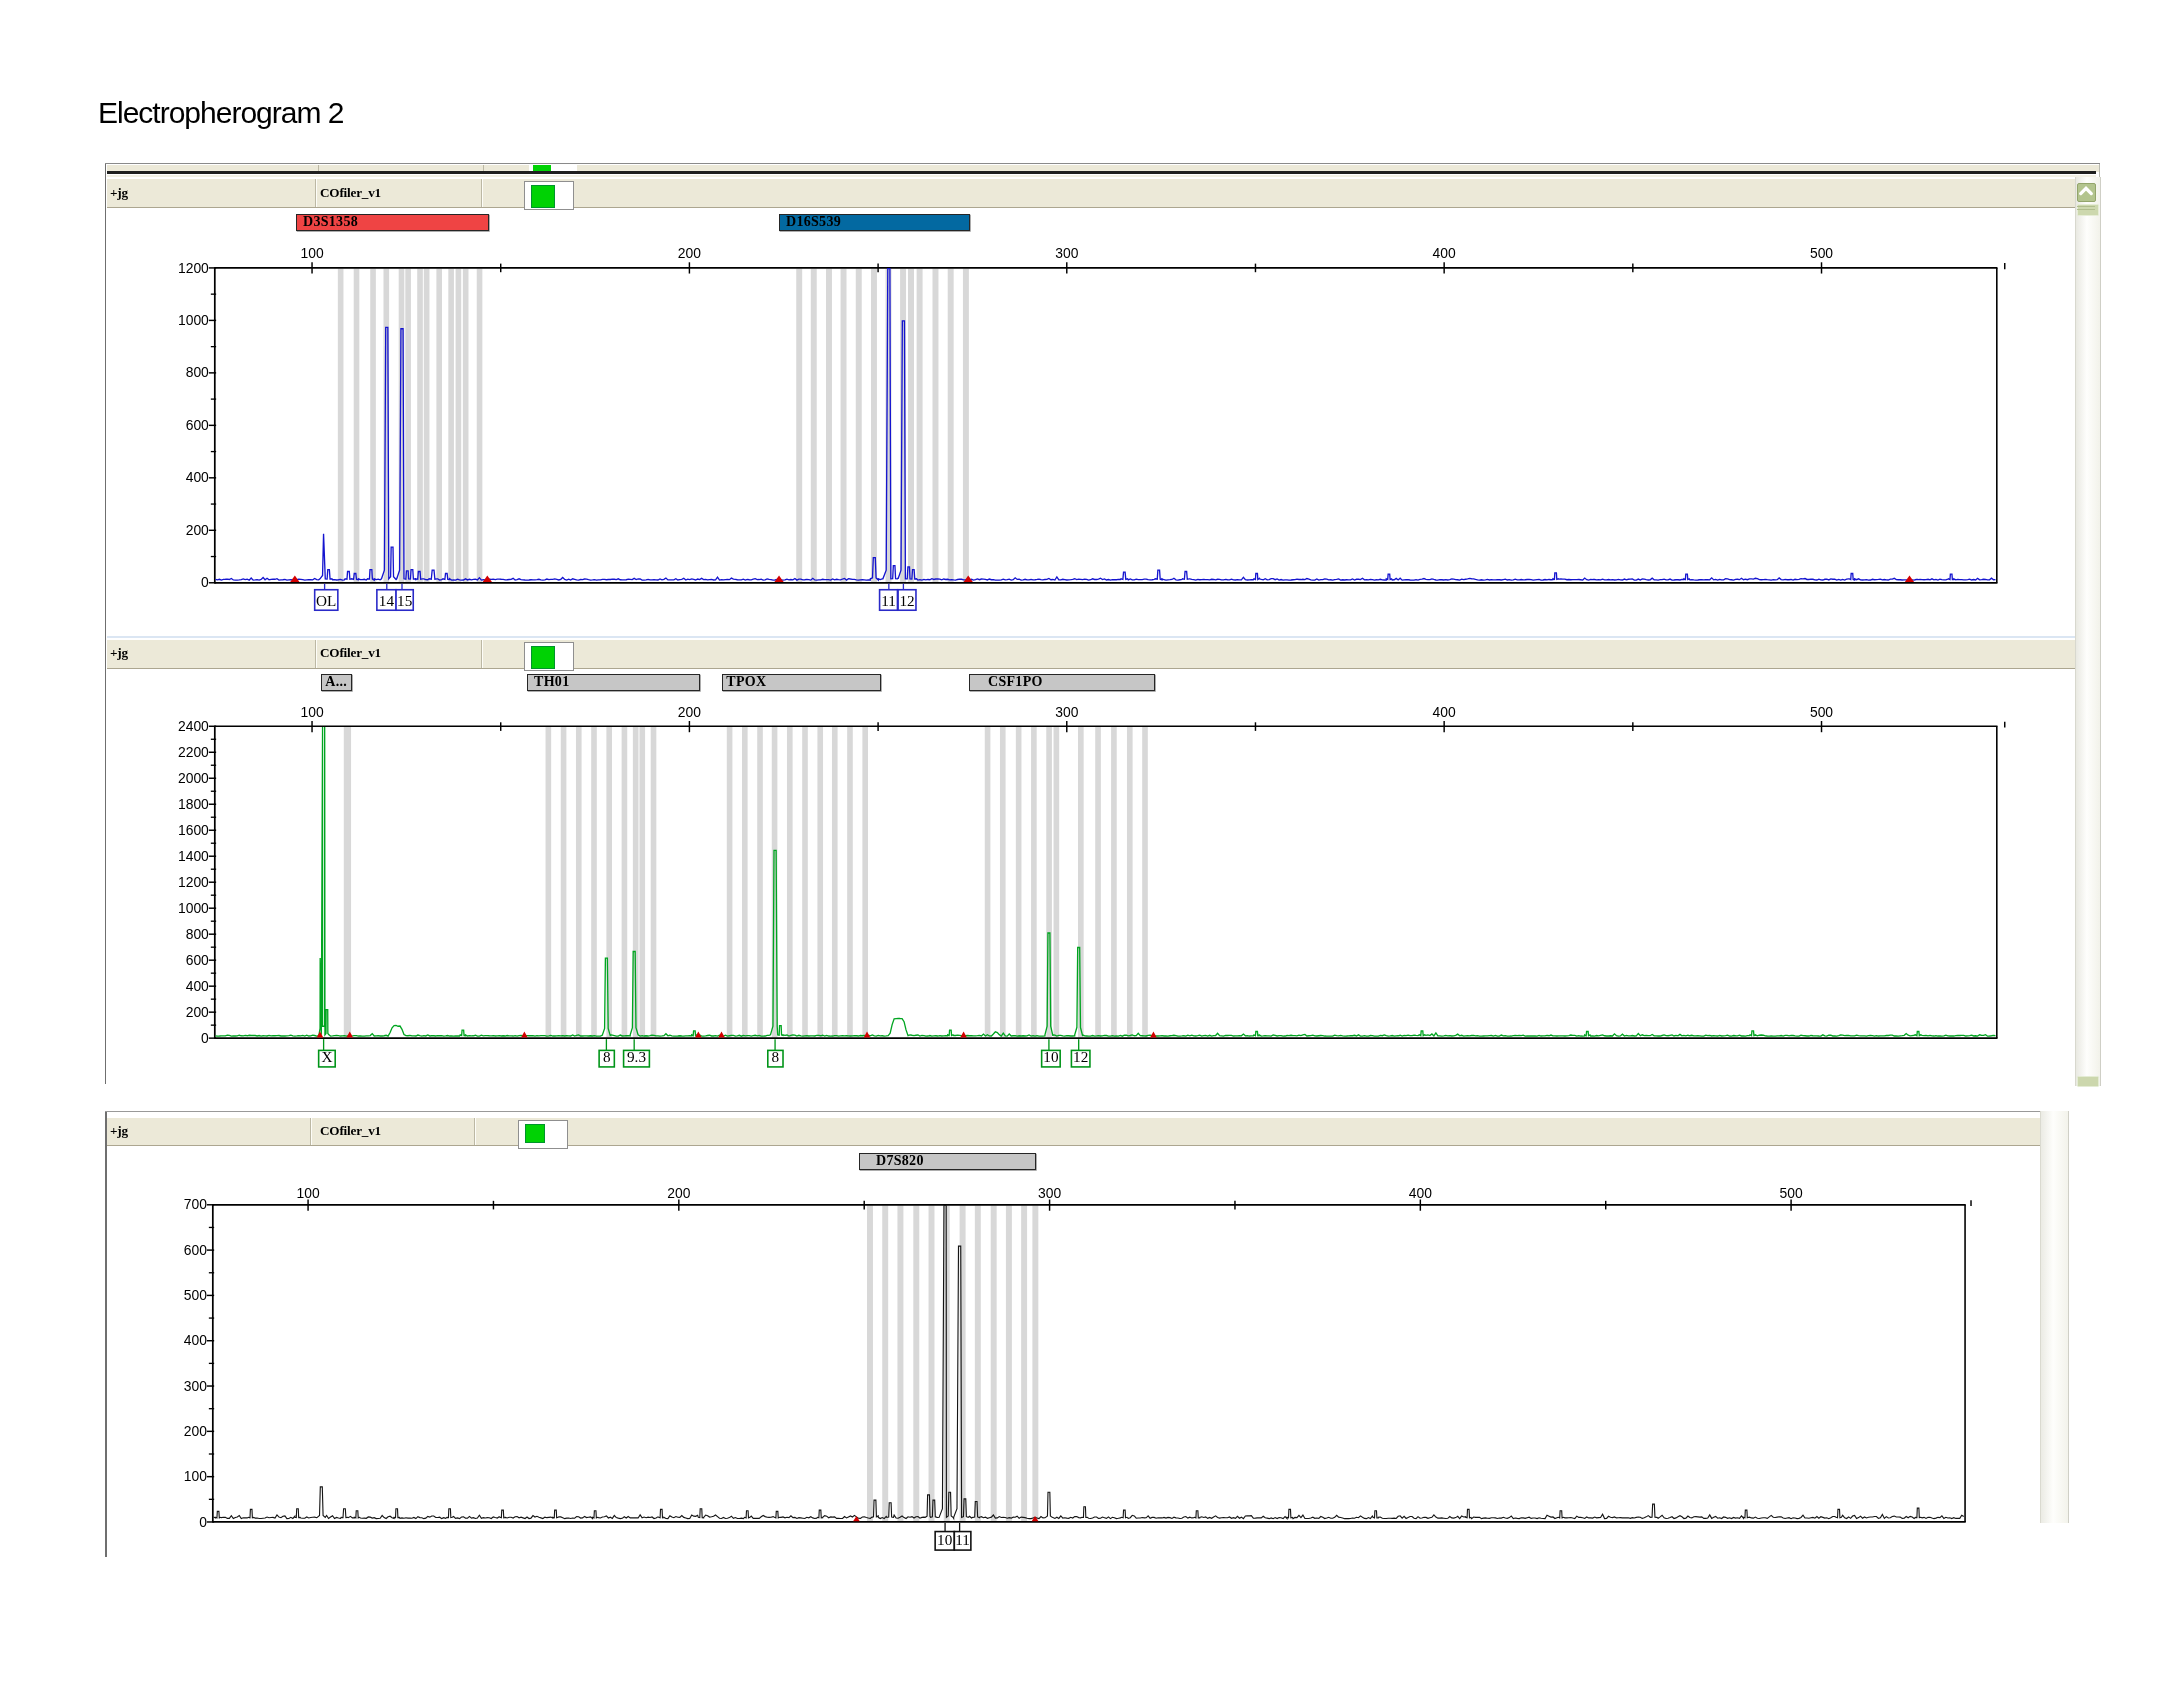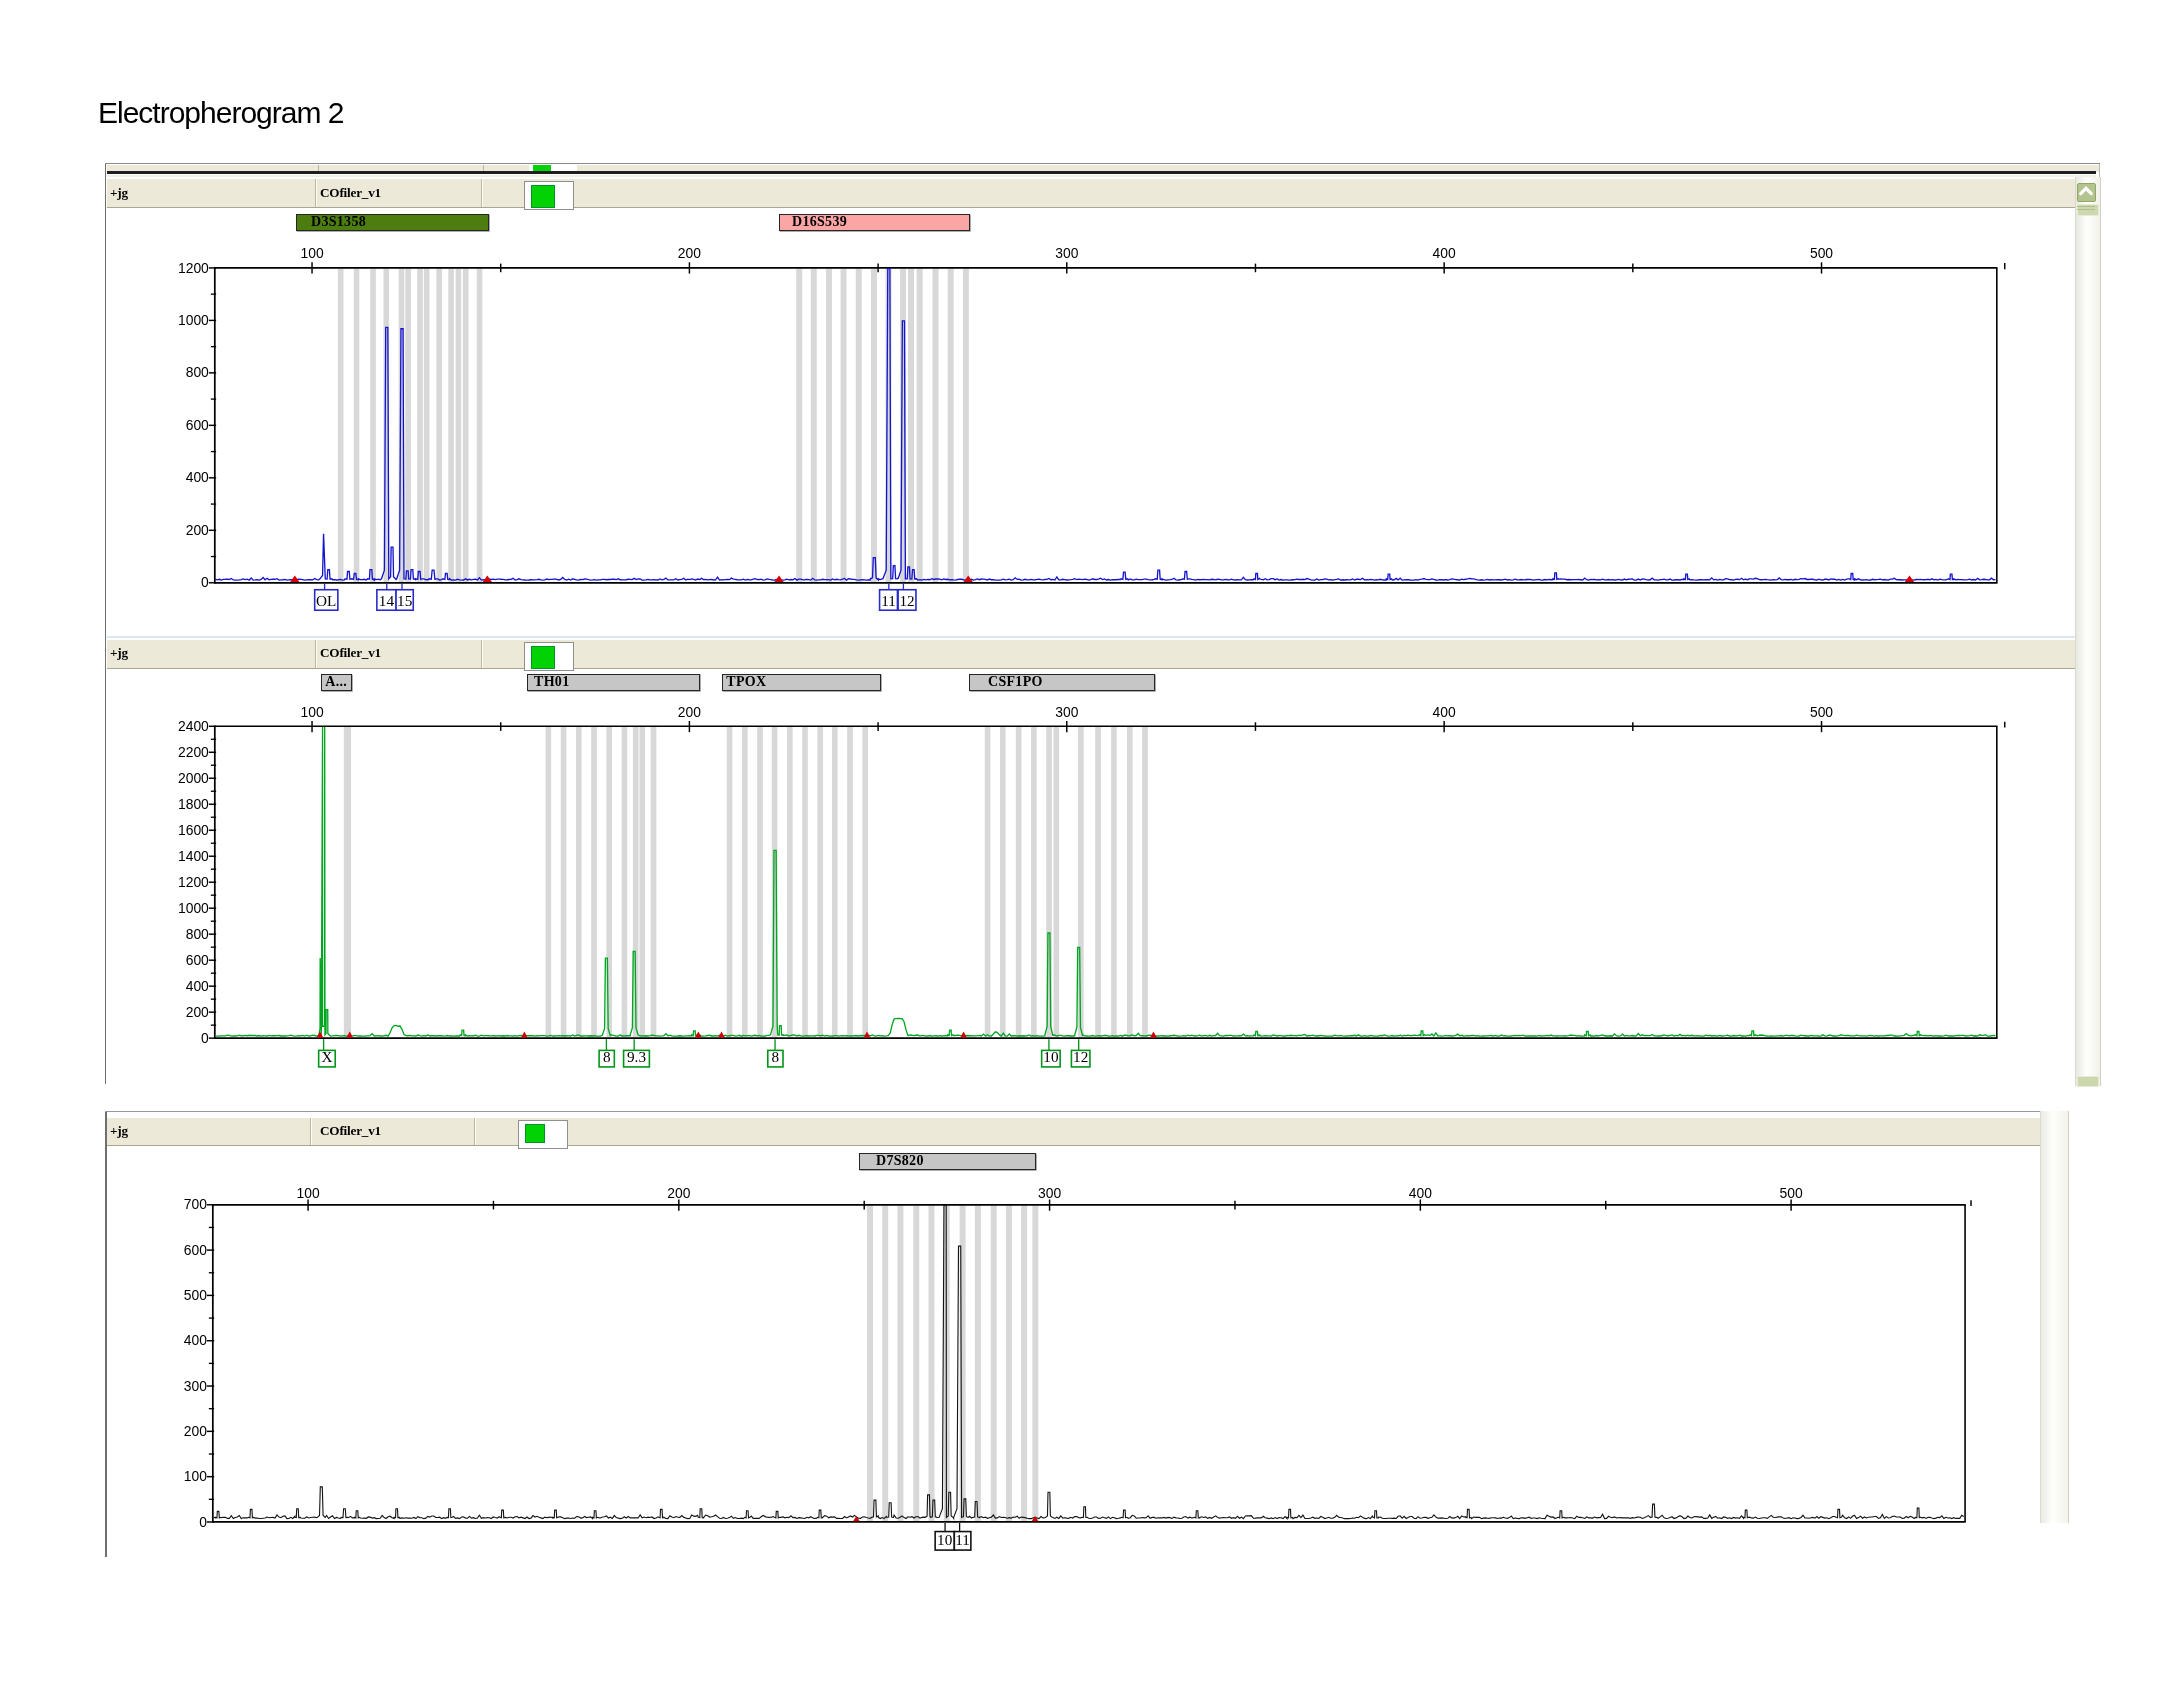--- a/index.html
+++ b/index.html
@@ -13,22 +13,22 @@
 <div style="position:absolute;left:107px;top:175px;width:1989px;height:2px;background:#f2f0e4"></div>
 <div style="position:absolute;left:107px;top:179px;width:1968px;height:28px;background:#ece9d8;border-bottom:1.3px solid #aca690"></div>
 <div style="position:absolute;left:315px;top:179px;width:1.3px;height:28px;background:#bcb8a4"></div>
 <div style="position:absolute;left:316px;top:179px;width:1.3px;height:28px;background:#fdfdf8"></div>
 <div style="position:absolute;left:481px;top:179px;width:1.3px;height:28px;background:#bcb8a4"></div>
 <div style="position:absolute;left:482px;top:179px;width:1.3px;height:28px;background:#fdfdf8"></div>
 <div class="hdrtxt" style="left:110px;top:185px">+jg</div>
 <div class="hdrtxt" style="left:320px;top:185px">COfiler_v1</div>
 <div style="position:absolute;left:524px;top:181px;width:48px;height:27px;background:#fff;border:1.3px solid #8f8f8f"></div>
 <div style="position:absolute;left:531px;top:185px;width:22px;height:20.5px;background:#00d204;border:0.7px solid #00952c"></div>
-<div style="position:absolute;left:296px;top:214px;width:193px;height:17px;background:#4d7c0f;border:1.3px solid #262626;box-sizing:border-box;font:bold 14px 'Liberation Serif',serif;letter-spacing:0.3px;color:#000;padding-left:14px;line-height:14.6px;box-shadow:0.7px 0.7px 0 #8a8a8a">D3S1358</div>
-<div style="position:absolute;left:779px;top:214px;width:191px;height:17px;background:#fca5a5;border:1.3px solid #262626;box-sizing:border-box;font:bold 14px 'Liberation Serif',serif;letter-spacing:0.3px;color:#000;padding-left:12px;line-height:14.6px;box-shadow:0.7px 0.7px 0 #8a8a8a">D16S539</div>
+<div style="position:absolute;left:296px;top:214px;width:193px;height:17px;background:#ef4444;border:1.3px solid #262626;box-sizing:border-box;font:bold 14px 'Liberation Serif',serif;letter-spacing:0.3px;color:#000;padding-left:6px;line-height:14.6px;box-shadow:0.7px 0.7px 0 #8a8a8a">D3S1358</div>
+<div style="position:absolute;left:779px;top:214px;width:191px;height:17px;background:#0369a1;border:1.3px solid #262626;box-sizing:border-box;font:bold 14px 'Liberation Serif',serif;letter-spacing:0.3px;color:#000;padding-left:6px;line-height:14.6px;box-shadow:0.7px 0.7px 0 #8a8a8a">D16S539</div>
 <svg style="position:absolute;left:105px;top:235px" width="1995" height="384" viewBox="159 355 3016 580">
     <rect x="511" y="405.5" width="8.5" height="474" fill="#d8d8d8"></rect>
     <rect x="535" y="405.5" width="8.5" height="474" fill="#d8d8d8"></rect>
     <rect x="560" y="405.5" width="8.5" height="474" fill="#d8d8d8"></rect>
     <rect x="580" y="405.5" width="8.5" height="474" fill="#d8d8d8"></rect>
     <rect x="603" y="405.5" width="8.5" height="474" fill="#d8d8d8"></rect>
     <rect x="613" y="405.5" width="8.5" height="474" fill="#d8d8d8"></rect>
     <rect x="631" y="405.5" width="8.5" height="474" fill="#d8d8d8"></rect>
     <rect x="641" y="405.5" width="8.5" height="474" fill="#d8d8d8"></rect>
     <rect x="660" y="405.5" width="8.5" height="474" fill="#d8d8d8"></rect>

